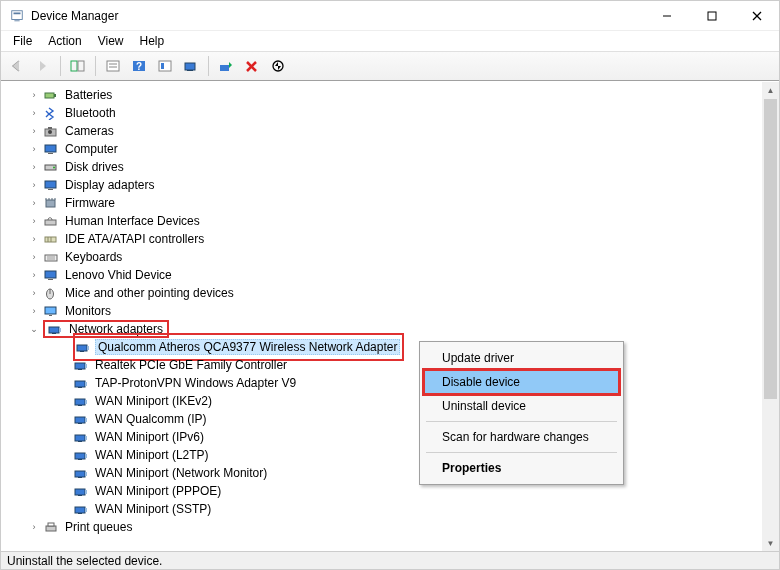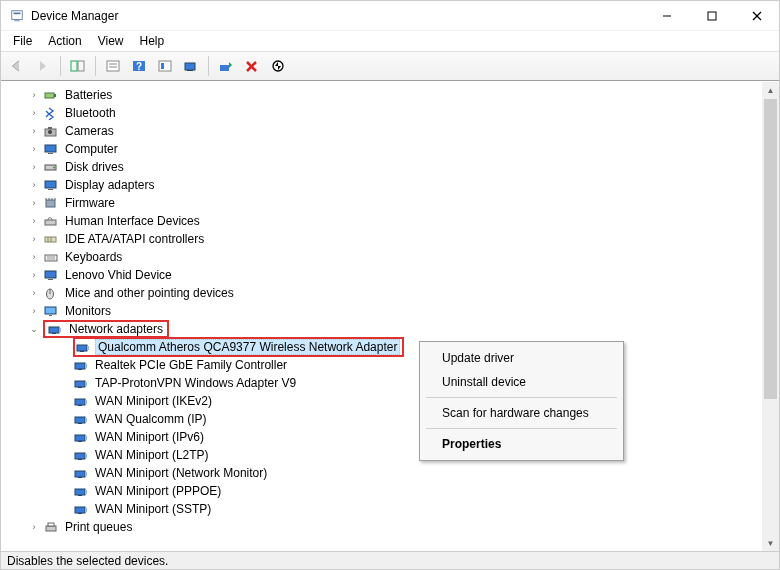--- a/index.html
+++ b/index.html
@@ -122,21 +122,21 @@
     height: 18px;
   }
   .selected .label {
     background: #cce8ff;
     border: 1px dotted #99c9ef;
   }
   .highlight-red-box-sel {
     border: 2px solid #e03030;
     display: inline-flex;
     align-items: center;
-    height: 20px;
+    height: 28px;
     padding-right: 2px;
   }
   
   .context-menu {
     position: absolute;
     left: 418px;
     top: 259px;
     width: 205px;
     background: #f7f7f7;
     border: 1px solid #a0a0a0;
@@ -551,20 +551,23 @@
           </svg>
         </span>
         <span class="label">Print queues</span>
       </div>
     </div>
 
   <div class="context-menu" id="cmenu">
       <div class="cm-item">
         <span>Update driver</span>
       </div>
+      <div class="cm-item hovered redboxed">
+        <span>Disable device</span>
+      </div>
       <div class="cm-item">
         <span>Uninstall device</span>
       </div>
       <div class="cm-sep"></div>
       <div class="cm-item">
         <span>Scan for hardware changes</span>
       </div>
       <div class="cm-sep"></div>
       <div class="cm-item bold">
         <span>Properties</span>
@@ -574,14 +577,14 @@
   <div class="scrollbar-v">
     <div class="scroll-btn">▲</div>
     <div class="scroll-track">
       <div class="scroll-thumb"></div>
     </div>
     <div class="scroll-btn">▼</div>
   </div>
 </div>
 
 <div class="statusbar">
-  <span>Disables the selected devices.</span>
+  <span>Uninstall the selected device.</span>
 </div>
 
 </body></html>

